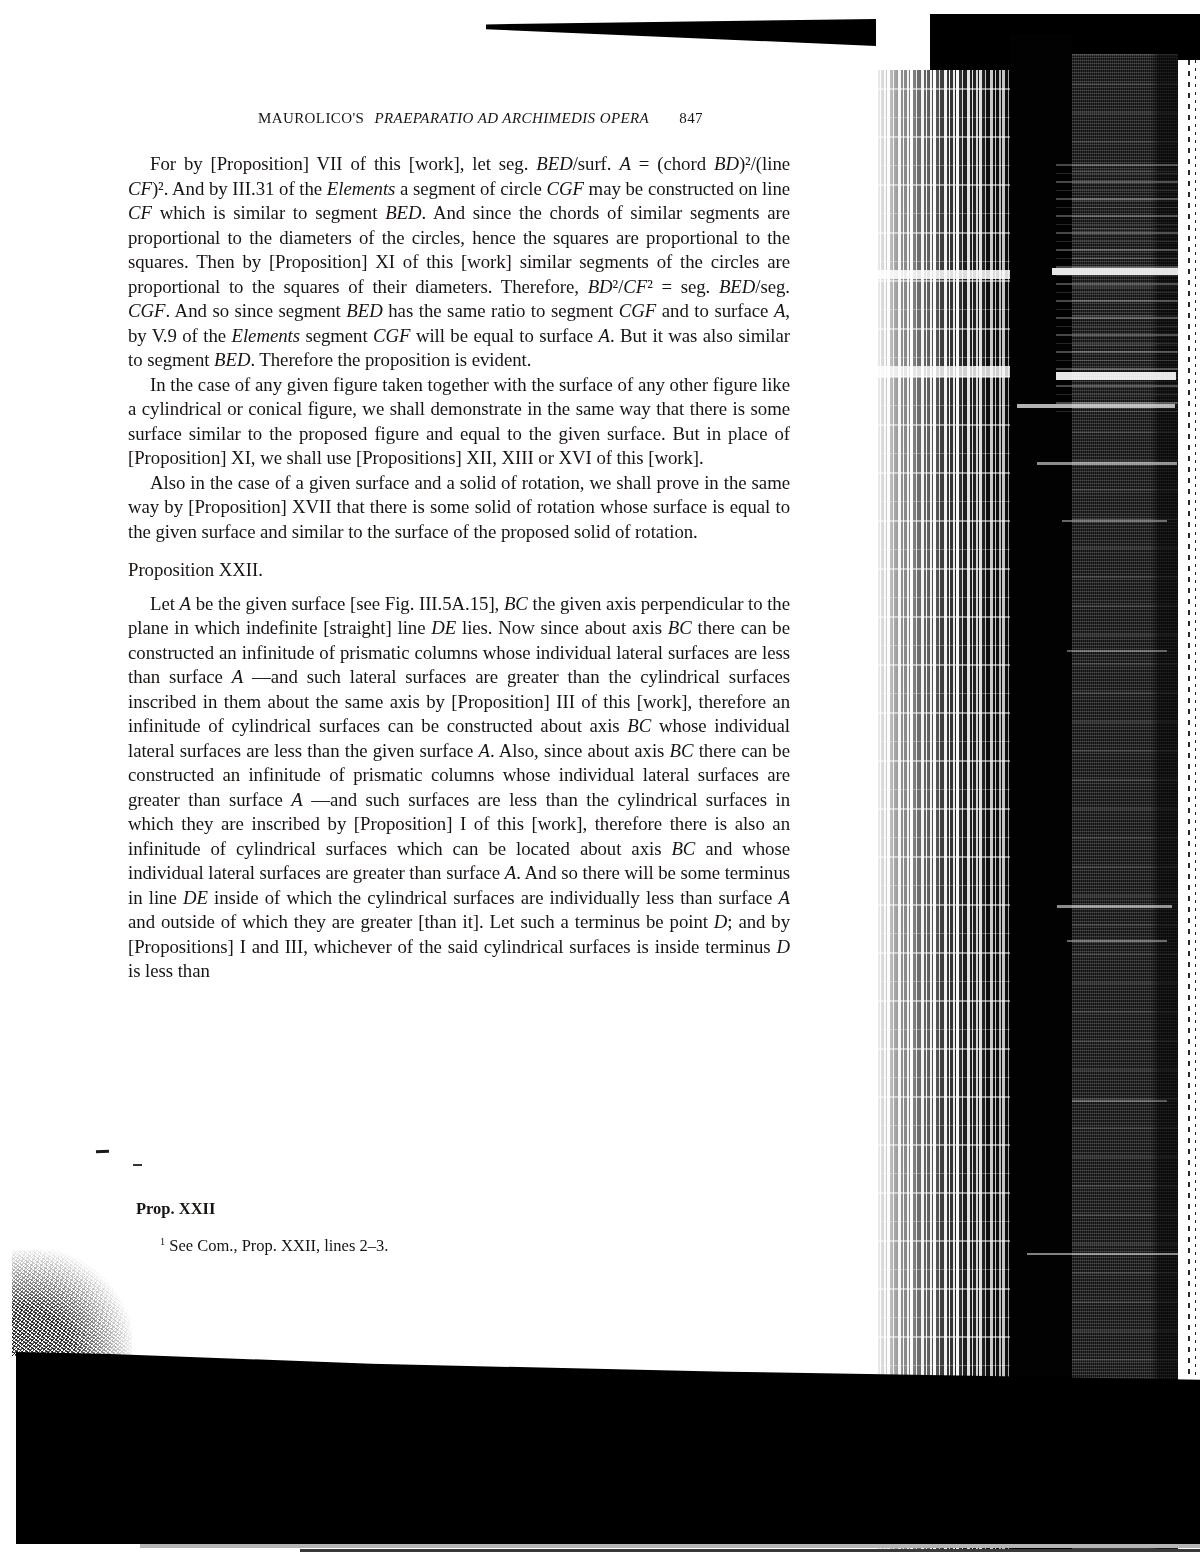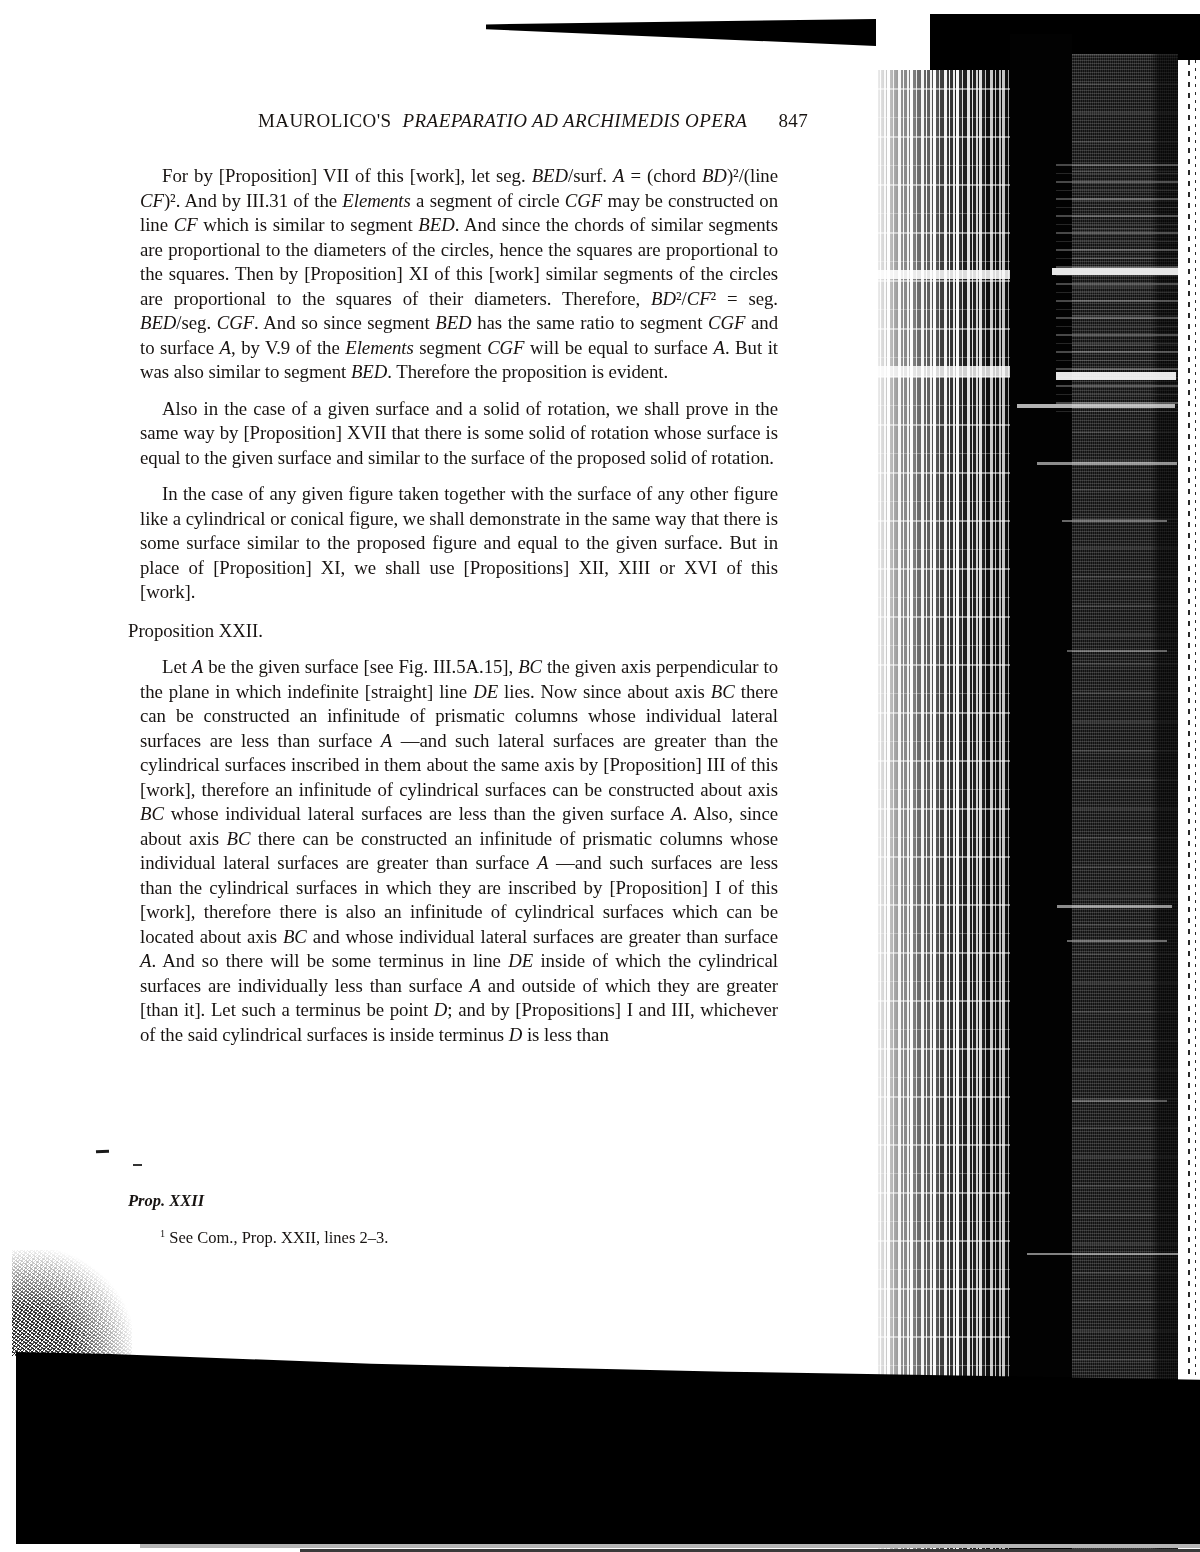--- a/index.html
+++ b/index.html
@@ -7,48 +7,48 @@
     width:1200px;height:1552px;position:relative;overflow:hidden;
     background:#ffffff;
     font-family:"Liberation Serif","DejaVu Serif",serif;
     color:#181412;
   }
   .page{position:absolute;inset:0;}
 
   
   .running-head{
     position:absolute;left:258px;top:110px;white-space:nowrap;
-    font-size:19px;letter-spacing:.4px;
+    font-size:15px;letter-spacing:.4px;
   }
   .running-head .t-roman{font-style:normal;}
   .running-head .t-italic{font-style:italic;margin-left:6px;}
   .running-head .folio{margin-left:26px;}
 
   
   .text-col{
     position:absolute;left:128px;top:152px;width:662px;
     font-size:18.8px;line-height:24.5px;text-align:justify;
     letter-spacing:-.05px;
   }
-  .text-col p{margin:12px;text-indent:22px;}
+  .text-col p{margin:0;text-indent:22px;}
   .prop-heading{
     text-align:left;text-indent:0 !important;
     margin:14px 0 9px 0 !important;
   }
   .prop-statement{
     letter-spacing:.5px;word-spacing:2.5px;
   }
   sup{font-size:62%;line-height:0;vertical-align:super;}
 
   
   .footnotes{
     position:absolute;left:128px;top:1188px;width:560px;
     font-size:16.5px;line-height:25px;
   }
-  .fn-label{font-style:italic;font-weight:600;margin:0;}
+  .fn-label{font-weight:600;margin:8px;}
   .fn-note{margin:12px;text-indent:20px;}
 
   
   .wedge-top{
     position:absolute;left:486px;top:19px;width:390px;height:27px;
     background:#000;
     clip-path:polygon(0 20%,100% 0,100% 100%,0 38%);
   }
   .edge-band{position:absolute;left:872px;top:14px;width:328px;height:1538px;}
   .edge-band > div{position:absolute;}
@@ -111,22 +111,22 @@
 <div class="page">
 
   <div class="running-head">
     <span class="t-roman">MAUROLICO'S</span>
     <span class="t-italic">PRAEPARATIO AD ARCHIMEDIS OPERA</span>
     <span class="folio">847</span>
   </div>
 
   <div class="text-col">
     <p>For by [Proposition] VII of this [work], let seg. <i>BED</i>/surf. <i>A</i> = (chord <i>BD</i>)²/(line <i>CF</i>)². And by III.31 of the <i>Elements</i> a segment of circle <i>CGF</i> may be constructed on line <i>CF</i> which is similar to segment <i>BED</i>. And since the chords of similar segments are proportional to the diameters of the circles, hence the squares are proportional to the squares. Then by [Proposition] XI of this [work] similar segments of the circles are proportional to the squares of their diameters. Therefore, <i>BD</i>²/<i>CF</i>² = seg. <i>BED</i>/seg. <i>CGF</i>. And so since segment <i>BED</i> has the same ratio to segment <i>CGF</i> and to surface <i>A</i>, by V.9 of the <i>Elements</i> segment <i>CGF</i> will be equal to surface <i>A</i>. But it was also similar to segment <i>BED</i>. Therefore the proposition is evident.</p>
+    <p>In the case of any given figure taken together with the surface of any other figure like a cylindrical or conical figure, we shall demonstrate in the same way that there is some surface similar to the proposed figure and equal to the given surface. But in place of [Proposition] XI, we shall use [Propositions] XII, XIII or XVI of this [work].</p>
     <p>Also in the case of a given surface and a solid of rotation, we shall prove in the same way by [Proposition] XVII that there is some solid of rotation whose surface is equal to the given surface and similar to the surface of the proposed solid of rotation.</p>
-    <p>In the case of any given figure taken together with the surface of any other figure like a cylindrical or conical figure, we shall demonstrate in the same way that there is some surface similar to the proposed figure and equal to the given surface. But in place of [Proposition] XI, we shall use [Propositions] XII, XIII or XVI of this [work].</p>
     <p class="prop-heading">Proposition XXII.</p>
     <p>Let <i>A</i> be the given surface [see Fig. III.5A.15], <i>BC</i> the given axis perpendicular to the plane in which indefinite [straight] line <i>DE</i> lies. Now since about axis <i>BC</i> there can be constructed an infinitude of prismatic columns whose individual lateral surfaces are less than surface <i>A</i> —and such lateral surfaces are greater than the cylindrical surfaces inscribed in them about the same axis by [Proposition] III of this [work], therefore an infinitude of cylindrical surfaces can be constructed about axis <i>BC</i> whose individual lateral surfaces are less than the given surface <i>A</i>. Also, since about axis <i>BC</i> there can be constructed an infinitude of prismatic columns whose individual lateral surfaces are greater than surface <i>A</i> —and such surfaces are less than the cylindrical surfaces in which they are inscribed by [Proposition] I of this [work], therefore there is also an infinitude of cylindrical surfaces which can be located about axis <i>BC</i> and whose individual lateral surfaces are greater than surface <i>A</i>. And so there will be some terminus in line <i>DE</i> inside of which the cylindrical surfaces are individually less than surface <i>A</i> and outside of which they are greater [than it]. Let such a terminus be point <i>D</i>; and by [Propositions] I and III, whichever of the said cylindrical surfaces is inside terminus <i>D</i> is less than</p>
   </div>
 
   <div class="footnotes">
     <p class="fn-label">Prop. XXII</p>
     <p class="fn-note"><sup>1</sup> See Com., Prop. XXII, lines 2–3.</p>
   </div>
 
   <div class="wedge-top"></div>

